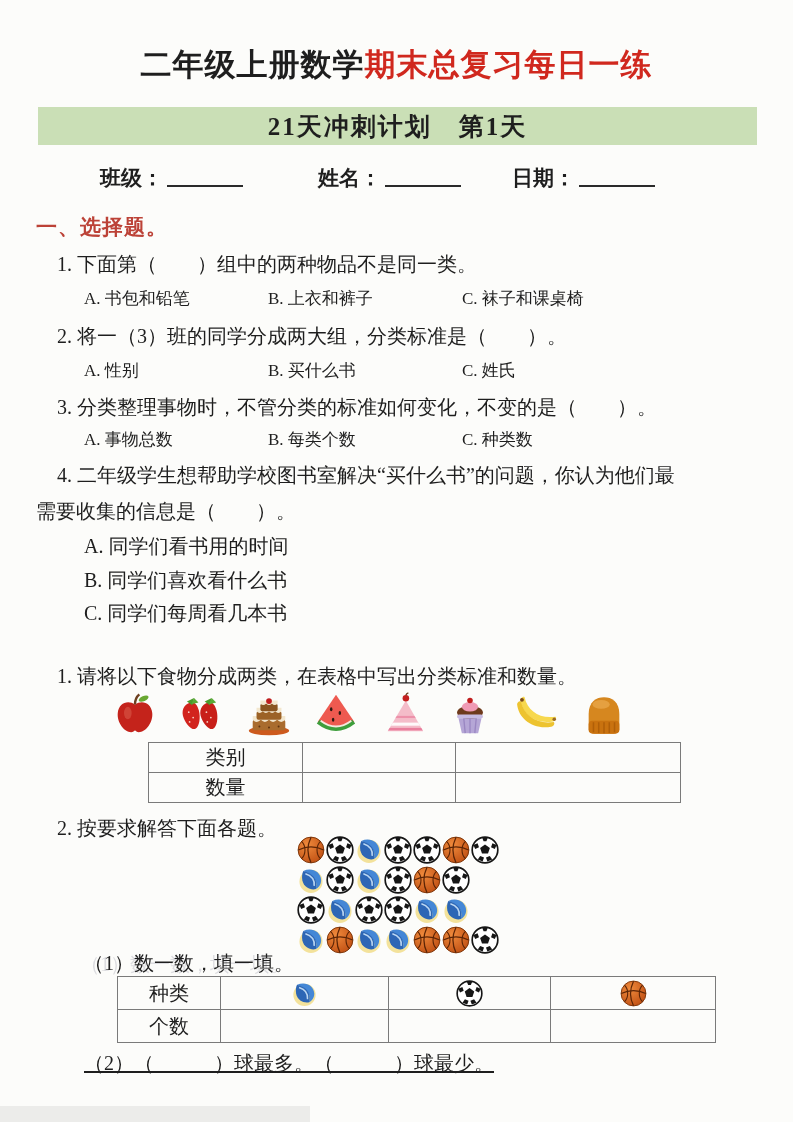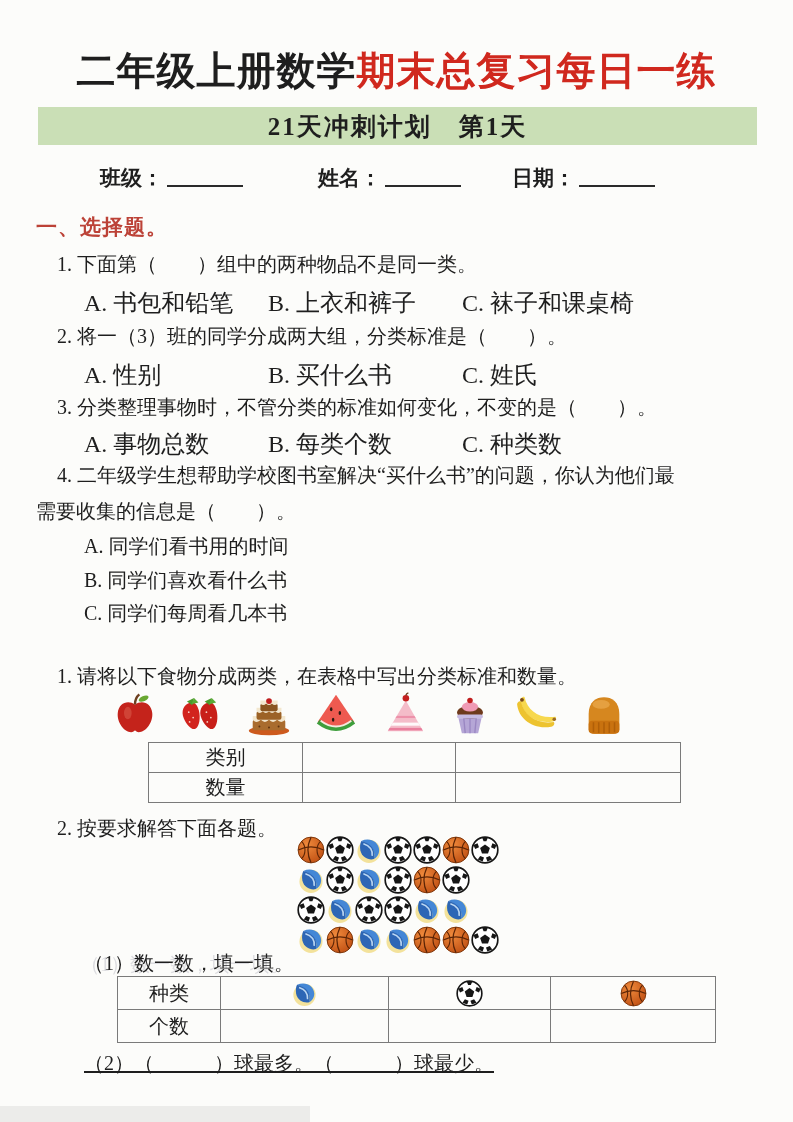--- a/index.html
+++ b/index.html
@@ -7,32 +7,32 @@
   }
   html,body{margin:0;padding:0;background:#ffffff;}
   .sheet{
     position:relative; width:793px; height:1122px; margin:0 auto;
     background:#fcfcfa; overflow:hidden;
     font-family:"Liberation Serif","DejaVu Serif",serif;
     color:var(--ink);
   }
   .abs{position:absolute;}
   
-  .title{top:44px;left:0;width:793px;text-align:center;font-size:39px;font-weight:bold;letter-spacing:1px;white-space:nowrap;}
+  .title{top:44px;left:0;width:793px;text-align:center;font-size:31px;font-weight:bold;letter-spacing:1px;white-space:nowrap;}
   .title .red{color:var(--red);}
   .banner{top:107px;left:38px;width:719px;height:38px;background:var(--green);
           font-size:25px;font-weight:bold;text-align:center;line-height:39px;letter-spacing:2px;}
   .form-row{top:164px;left:100px;width:640px;height:32px;font-size:21px;font-weight:bold;}
   .ffield{position:absolute;top:0;white-space:nowrap;}
   .f-class{left:0;} .f-name{left:218px;} .f-date{left:412px;}
   .uline{display:inline-block;width:76px;height:20px;border-bottom:2px solid #2a2a2a;margin-left:4px;vertical-align:-2px;}
   
   .sec-h{font-size:21px;font-weight:bold;color:var(--hred);letter-spacing:1px;white-space:nowrap;}
   .q{font-size:20px;white-space:nowrap;}
-  .opts{display:flex;font-size:24px;white-space:nowrap;}
+  .opts{display:flex;font-size:17px;white-space:nowrap;}
   .opt-a{width:184px;} .opt-b{width:194px;}
   .ghost{text-shadow:-4px 1px 0 rgba(110,110,130,0.22);}
   
   table{border-collapse:collapse;table-layout:fixed;margin-left:20px;}
   .t1,.t2{font-size:20px;}
   .t1 td,.t2 td{border:1.5px solid var(--tb);text-align:center;vertical-align:middle;padding:0;}
   .t1 td{height:29px;} .t2 td{height:32px;}
   .icell svg,.ball-row svg{display:inline-block;vertical-align:middle;}
   
   .foods{display:flex;gap:21px;align-items:flex-end;}

